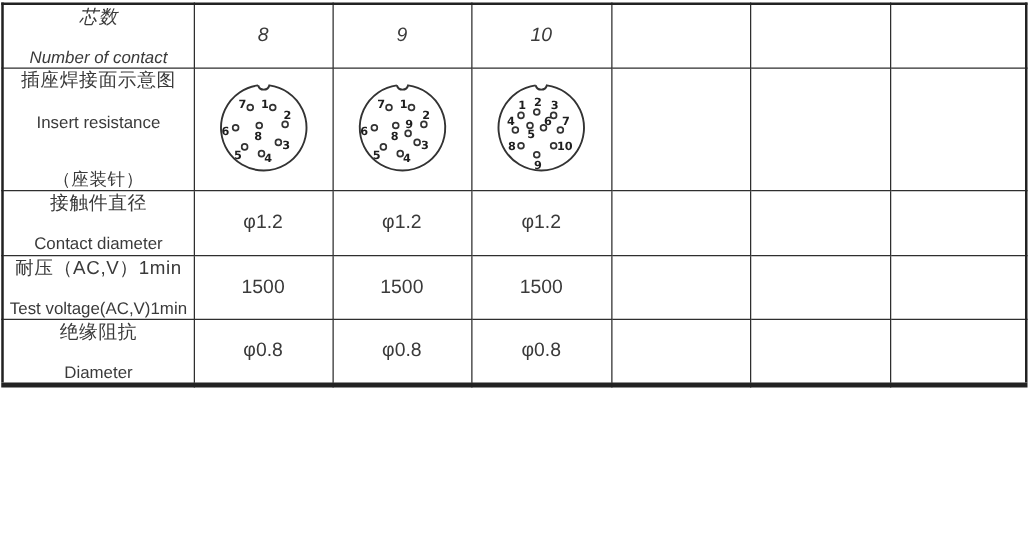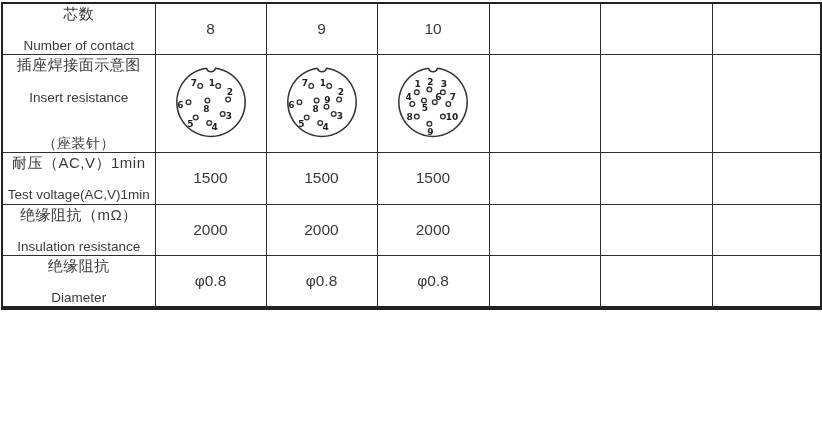--- a/index.html
+++ b/index.html
@@ -9,21 +9,21 @@
   }
   table.spec {
     border-collapse:collapse; table-layout:fixed;
     position:absolute; left:1px; top:2px; width:819px;
     border:2.5px solid #222222; border-bottom-width:4.5px;
   }
   table.spec td {
     border:1.6px solid #2e2e2e; text-align:center; vertical-align:middle; padding:0 2px;
     overflow:hidden;
   }
-  tr.r-head   { height:42px; }
+  tr.r-head   { height:42px;font-style:italic; }
   tr.r-diag   { height:92px; }
   tr.r-small  { height:41px; }
   .zh  { font-size:15px; line-height:1.35; letter-spacing:0.5px; }
   .zh2 { font-size:14px; line-height:1.3; letter-spacing:0.5px;margin-top:28px; }
   .en  { font-size:13.5px; line-height:1.2;margin-top:14px; }
   .val { font-size:15.5px; }
   svg.pin-diagram { display:block; margin:0 auto; }
   svg.pin-diagram text {
     font-family:"DejaVu Sans","Liberation Sans",sans-serif;
     font-weight:bold; font-size:10px; fill:#1e1e1e;
@@ -129,49 +129,49 @@
             <text x="47" y="84.5" text-anchor="middle">9</text>
             <circle cx="61" cy="64" r="2.6" fill="none" stroke="#333333" stroke-width="1.5"></circle>
             <text x="71" y="67.5" text-anchor="middle">10</text>
           </svg>
       </td>
       <td></td>
       <td></td>
       <td></td>
     </tr>
 
+    <tr class="r-small">
+      <td>
+        <div class="zh">接触件直径</div>
+        <div class="en">Contact diameter</div>
+      </td>
+      <td class="val">φ1.2</td>
+      <td class="val">φ1.2</td>
+      <td class="val">φ1.2</td>
+      <td class="val"></td>
+      <td class="val"></td>
+      <td class="val"></td>
+    </tr>
 
 
 
     <tr class="r-small">
       <td>
         <div class="zh">耐压（AC,V）1min</div>
         <div class="en">Test voltage(AC,V)1min</div>
       </td>
       <td class="val">1500</td>
       <td class="val">1500</td>
       <td class="val">1500</td>
       <td class="val"></td>
       <td class="val"></td>
       <td class="val"></td>
     </tr>
 
 
-    <tr class="r-small">
-      <td>
-        <div class="zh">绝缘阻抗（mΩ）</div>
-        <div class="en">Insulation resistance</div>
-      </td>
-      <td class="val">2000</td>
-      <td class="val">2000</td>
-      <td class="val">2000</td>
-      <td class="val"></td>
-      <td class="val"></td>
-      <td class="val"></td>
-    </tr>
 
     <tr class="r-small">
       <td>
         <div class="zh">绝缘阻抗</div>
         <div class="en">Diameter</div>
       </td>
       <td class="val">φ0.8</td>
       <td class="val">φ0.8</td>
       <td class="val">φ0.8</td>
       <td class="val"></td>

